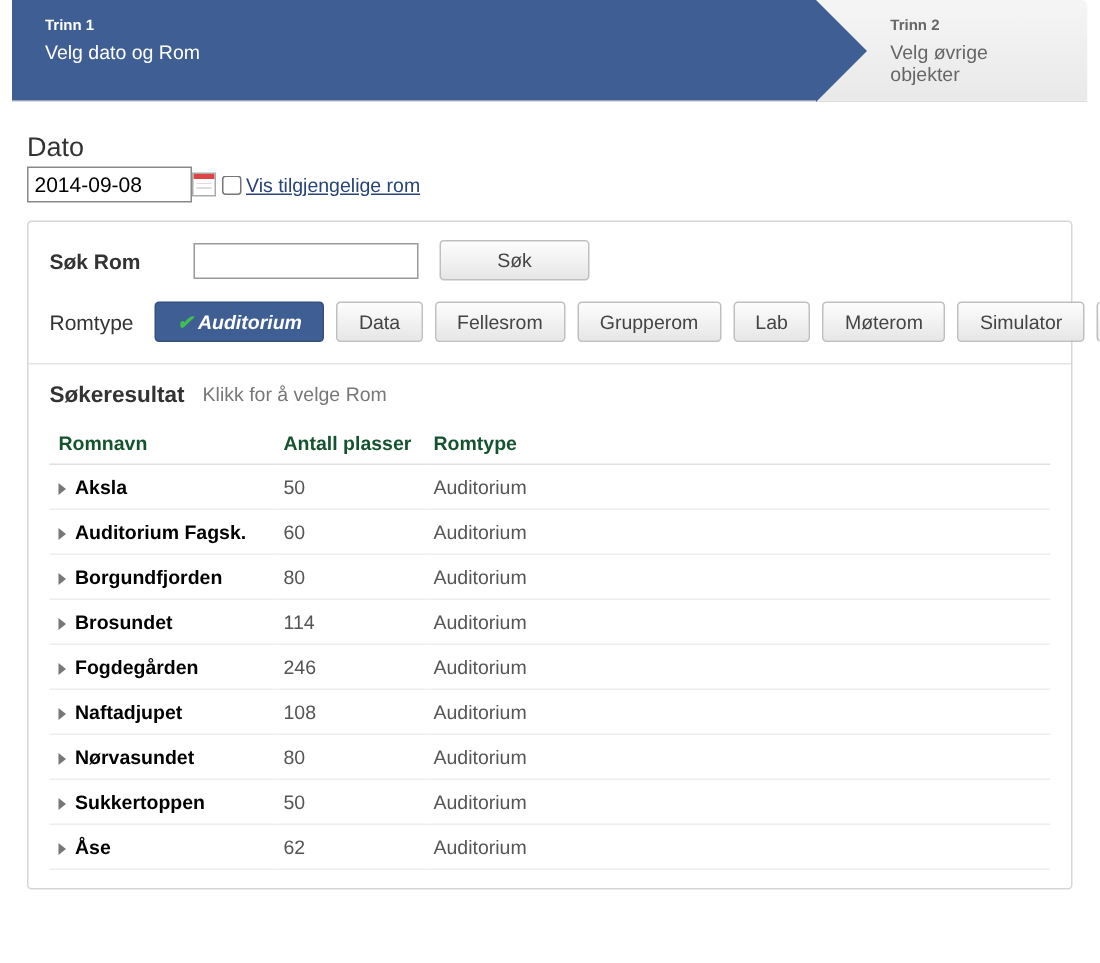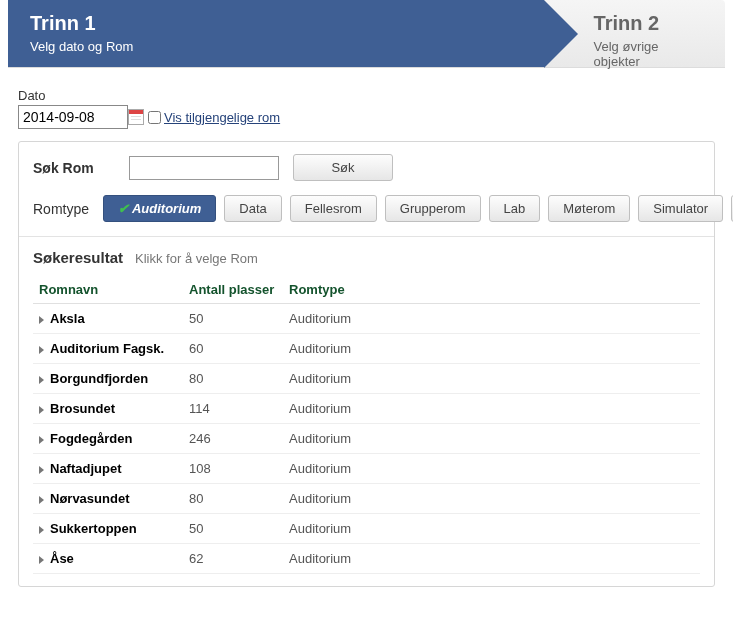--- a/index.html
+++ b/index.html
@@ -35,28 +35,28 @@
   .step-active::after {
     content: "";
     position: absolute;
     right: -34px;
     top: 0;
     width: 0; height: 0;
     border-top: 34px solid transparent;
     border-bottom: 34px solid transparent;
     border-left: 34px solid #3f5f94;
   }
-  .step-title { font-weight: bold; font-size: 20px; margin-bottom: 4px; }
+  .step-title { font-weight: bold; font-size: 10px; margin-bottom: 4px; }
   .step-sub { font-size: 13px; }
   .step-2 { padding-left: 50px; }
 
   .body-area { padding: 0 10px; }
 
   .date-row { display: flex; align-items: center; gap: 0; margin-bottom: 12px; }
-  .date-label { font-size: 13px; color: #333; display:block; margin-bottom:2px; }
+  .date-label { font-size: 18px; color: #333; display:block; margin-bottom:2px; }
   .date-input {
     width: 110px; height: 24px;
     border: 1px solid #888; font-size: 14px; padding: 2px 4px;
     font-family: inherit;
   }
   .cal-icon {
     width: 16px; height: 16px; display:inline-block;
     background:
       linear-gradient(#d44 0 25%, #fff 25% 100%);
     border:1px solid #aaa;
@@ -99,21 +99,21 @@
     border-color:#34507e;
     font-weight:bold;
     font-style:italic;
   }
   .check-icon { color:#3fbf4f; margin-right:3px; font-weight:bold; }
 
   .filters { display:flex; gap:8px; flex-wrap:nowrap; }
 
   hr.sep { border:none; border-top:1px solid #e3e3e3; margin:10px -14px 12px -14px; }
 
-  .result-header { display:flex; align-items:flex-end; gap:12px; margin-bottom:10px; }
+  .result-header { display:flex; align-items:flex-start; gap:12px; margin-bottom:10px; }
   .result-title { font-weight:bold; font-size:15px; }
   .result-hint { color:#777; font-size:13px; }
 
   table { width:100%; border-collapse:collapse; }
   thead th {
     text-align:left; font-weight:bold; font-size:13px;
     padding:6px 6px; border-bottom:1px solid #e0e0e0;
     color:#14532d;
   }
   tbody td {

